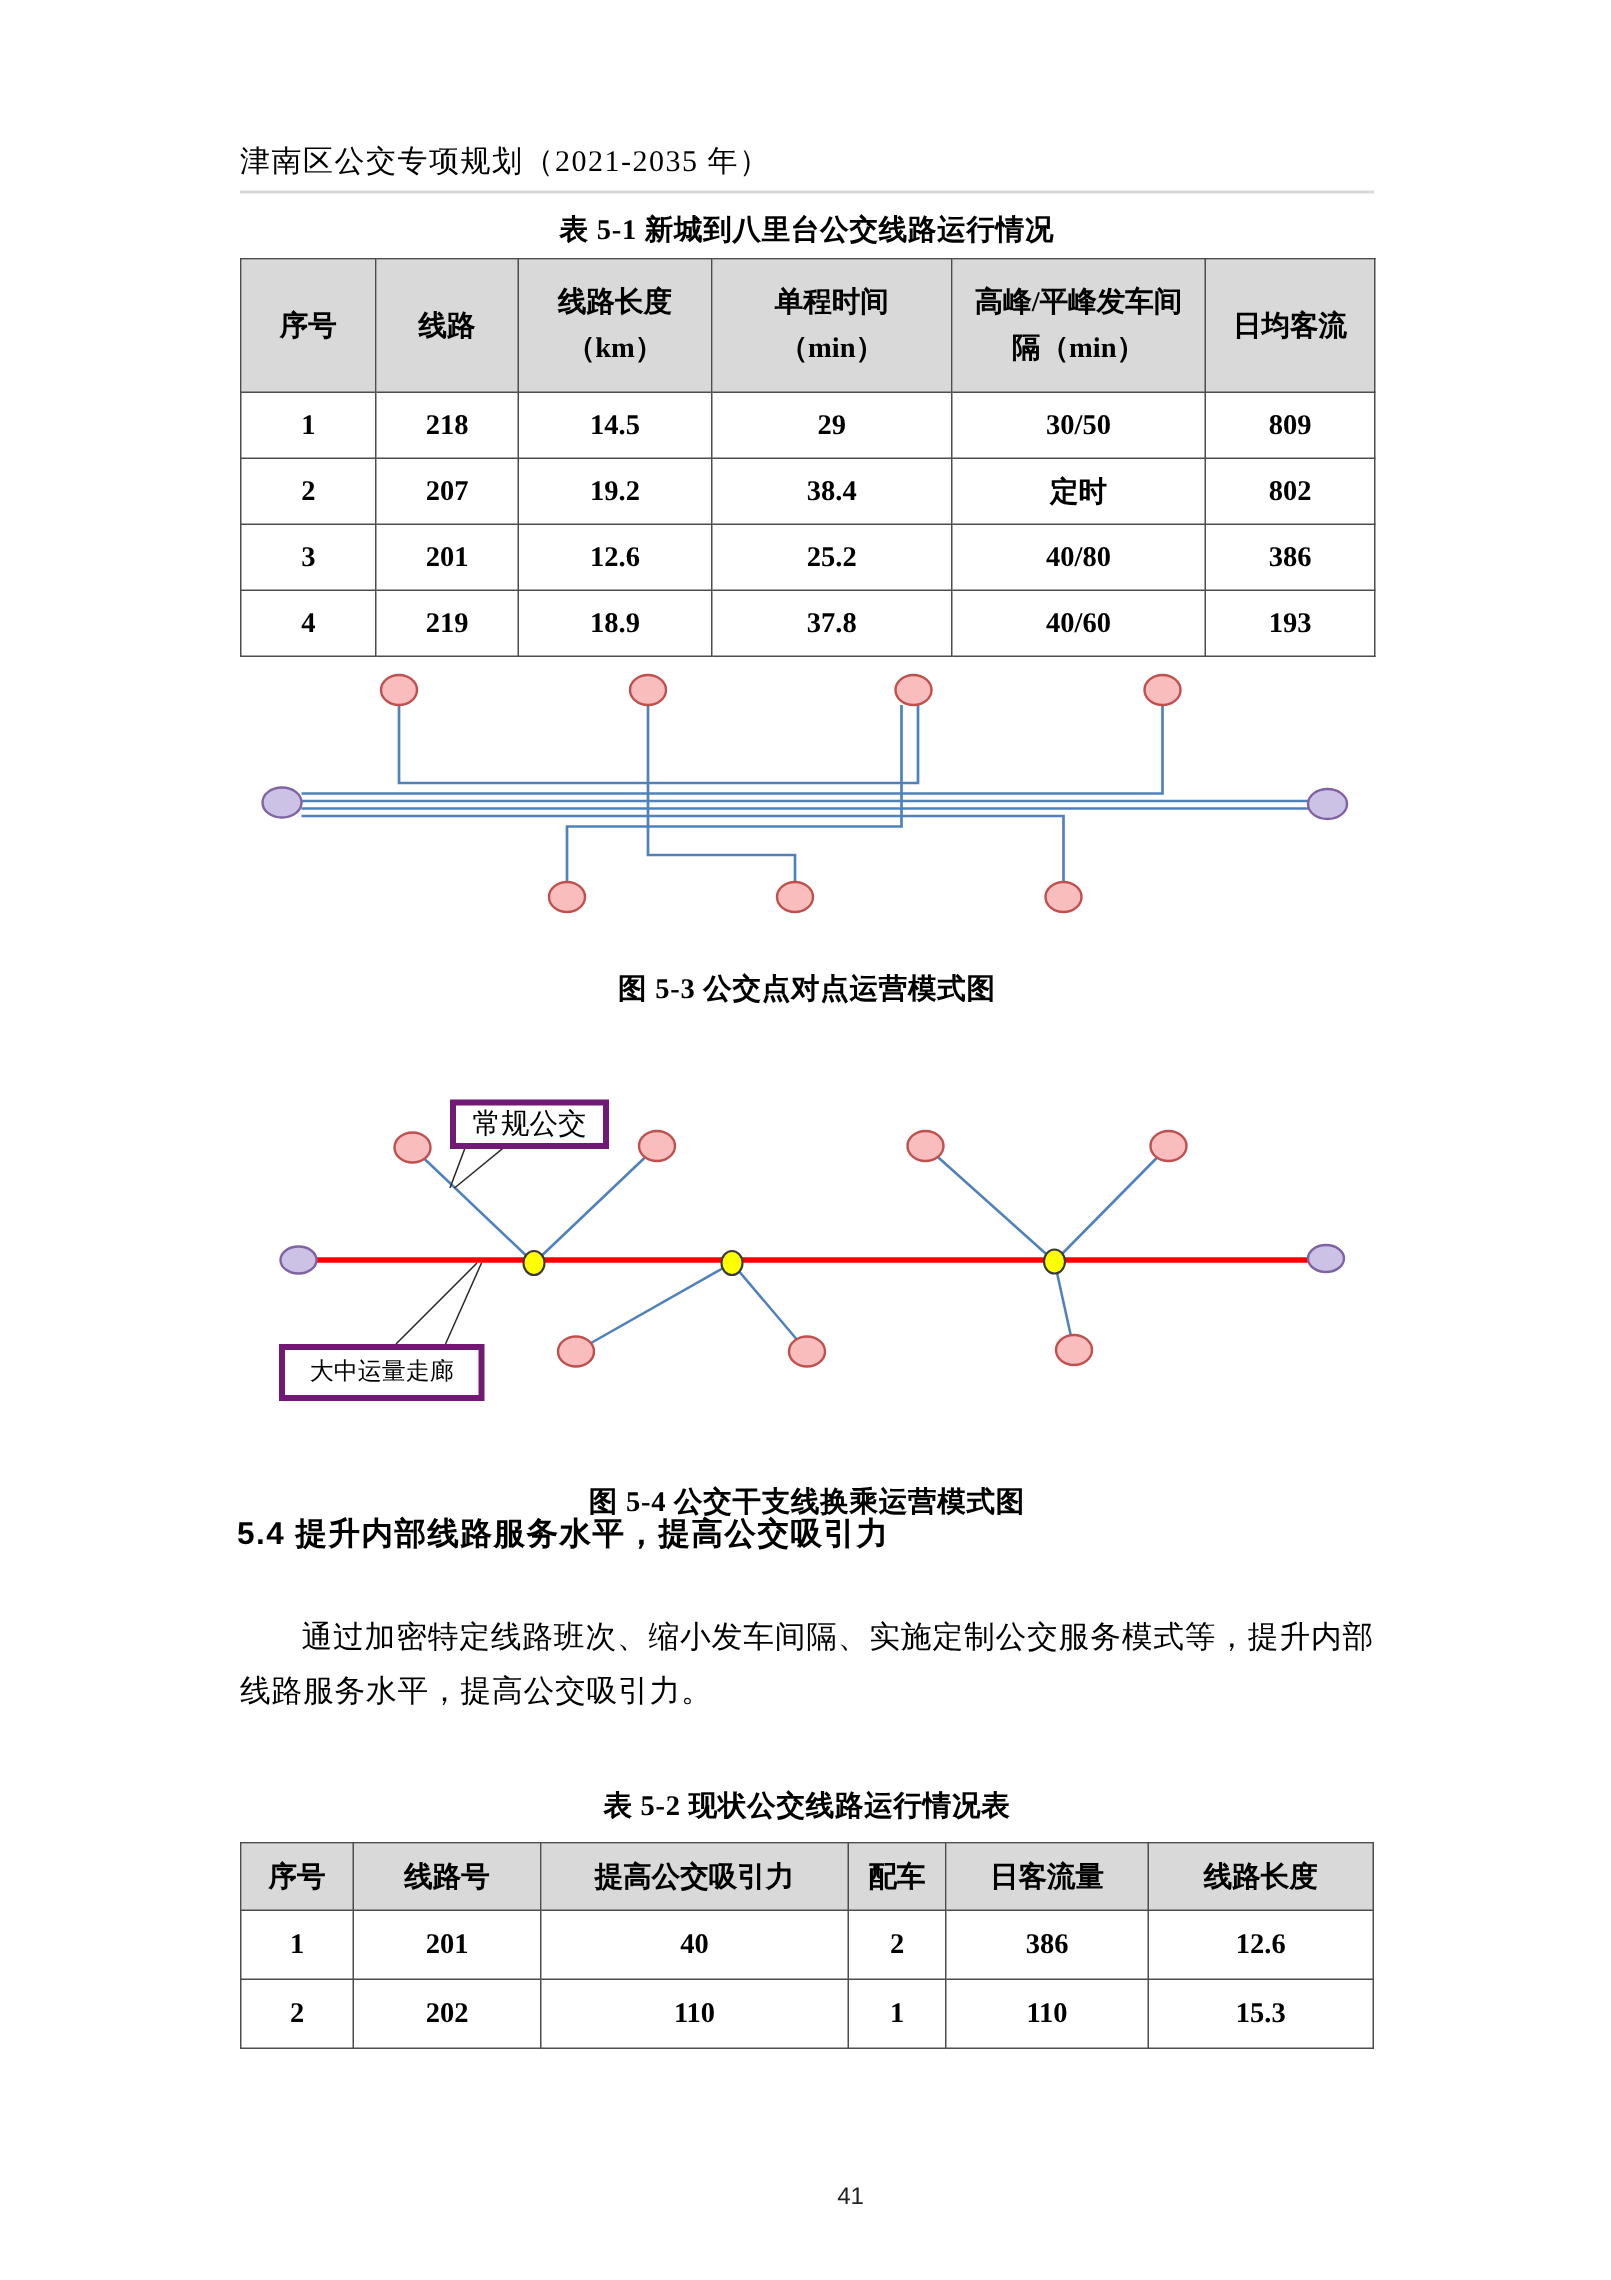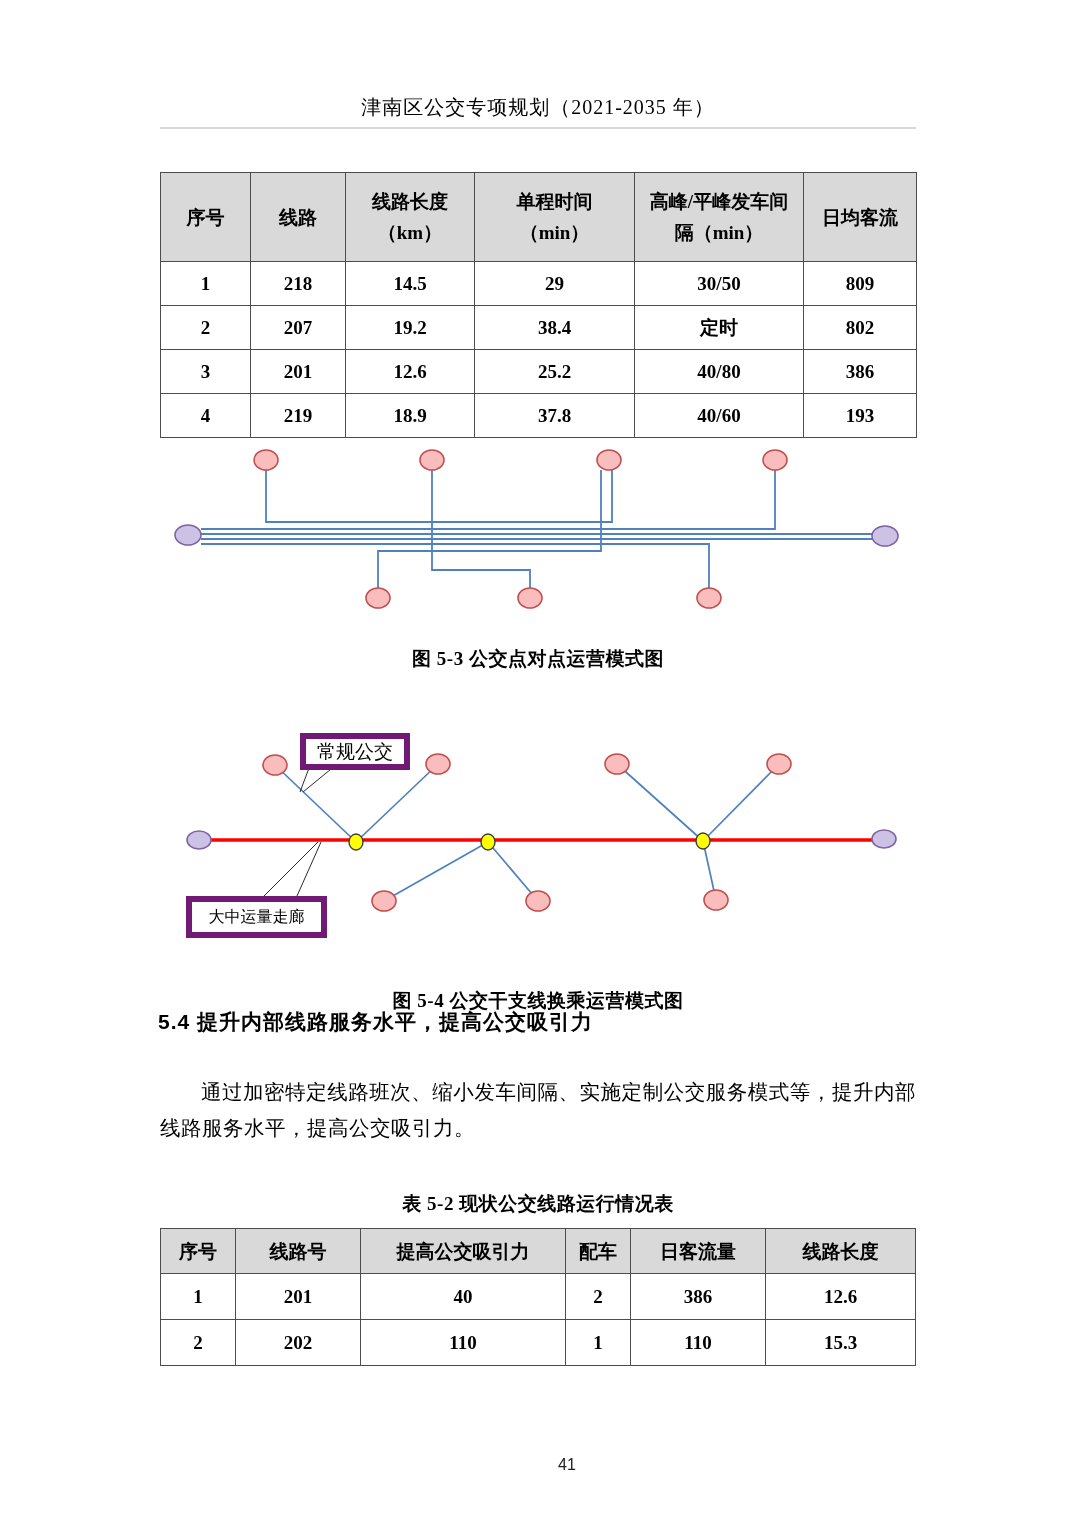--- a/index.html
+++ b/index.html
@@ -1,21 +1,21 @@
 <!DOCTYPE html>
 <html><head>
 <meta charset="utf-8">
 <style>
   html,body{margin:0;padding:0;background:#9a9a9a;}
   .page{
     position:relative;width:1074px;height:1520px;margin:0 auto;background:#ffffff;
     font-family:"Liberation Serif","DejaVu Serif",serif;color:#000;overflow:hidden;
   }
   .doc-header{
-    position:absolute;top:94px;left:160px;width:756px;text-align:center;
+    position:absolute;top:94px;left:160px;width:756px;text-align:left;
     font-size:20px;letter-spacing:1px;
   }
   .header-rule{
     position:absolute;top:127px;left:160px;width:756px;height:0;
     border-top:2px solid #d9d9d9;
   }
   .tbl-title{
     position:absolute;left:160px;width:756px;text-align:center;
     font-size:19px;font-weight:bold;letter-spacing:0.5px;
   }
@@ -41,21 +41,21 @@
   .fig{position:absolute;left:160px;}
   #fig53{top:445px;}
   #fig54{top:702px;}
   .fig-caption{
     position:absolute;left:160px;width:756px;text-align:center;
     font-size:19px;font-weight:bold;letter-spacing:0.5px;
   }
   .cap53{top:646px;}
   .cap54{top:988px;}
   .callout{
-    position:absolute;background:#fff;border:6px solid #701a75;text-align:center;
+    position:absolute;background:#fff;border:4px solid #701a75;text-align:center;
     font-family:"Liberation Sans","DejaVu Sans",sans-serif;z-index:3;
   }
   #callout-regular{left:300px;top:733px;width:98px;height:25px;line-height:25px;font-size:19px;}
   #callout-corridor{left:186px;top:896px;width:129px;height:30px;line-height:30px;font-size:16px;}
   .sec-heading{
     position:absolute;top:1008px;left:158px;width:800px;
     font-family:"Liberation Sans","DejaVu Sans",sans-serif;
     font-size:21px;font-weight:bold;letter-spacing:1px;
   }
   .body-para{
@@ -69,20 +69,21 @@
   }
 </style>
 </head>
 <body>
 
 <div class="page">
 
   <div class="doc-header">津南区公交专项规划（2021-2035 年）</div>
   <div class="header-rule"></div>
 
+  <div class="tbl-title t1">表 5-1 新城到八里台公交线路运行情况</div>
 
   <table class="doc-table" id="table1">
     <colgroup>
       <col style="width:90px">
         <col style="width:95px">
         <col style="width:129px">
       <col style="width:160px">
         <col style="width:169px">
         <col style="width:113px">
     </colgroup>

